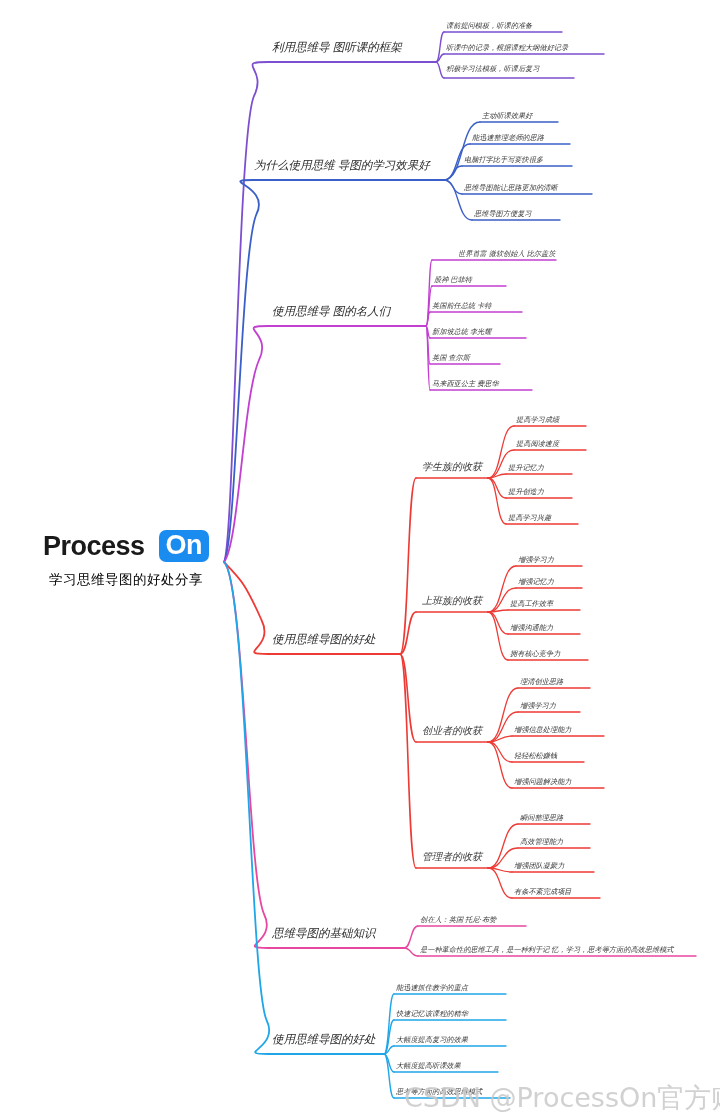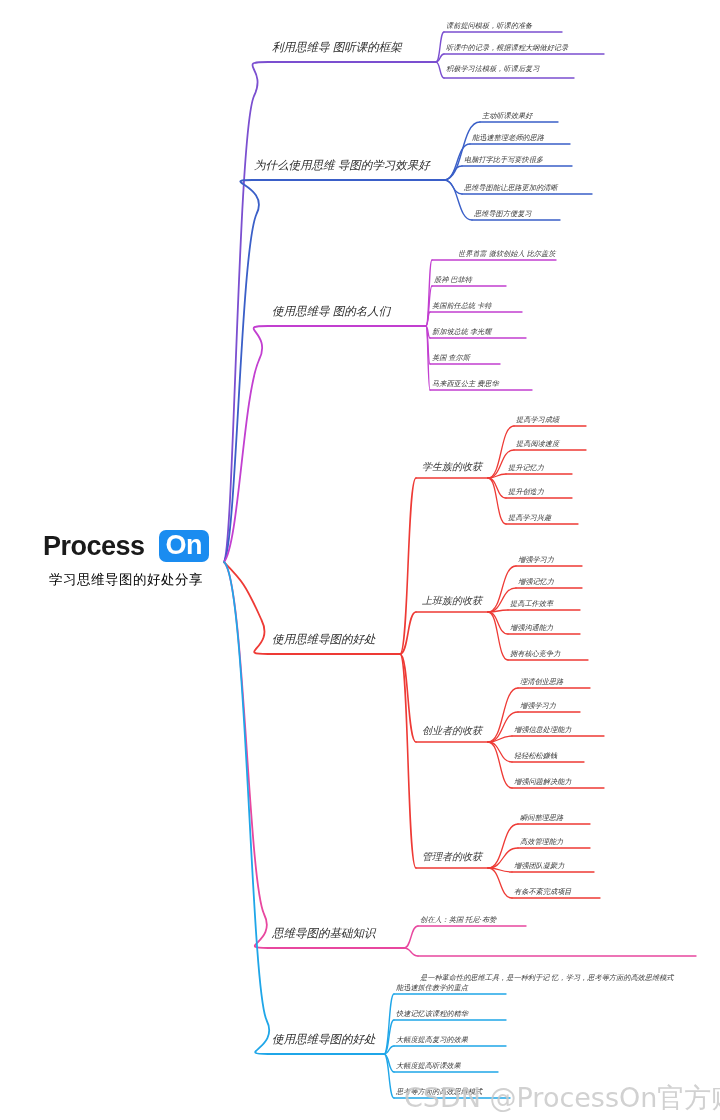--- a/index.html
+++ b/index.html
@@ -213,21 +213,21 @@
       <div class="node n3" style="left: 464px; top: 156px;">电脑打字比手写要快很多</div>
       <div class="node n3" style="left: 464px; top: 184px;">思维导图能让思路更加的清晰</div>
       <div class="node n3" style="left: 474px; top: 210px;">思维导图方便复习</div>
       <div class="node n3" style="left: 434px; top: 250px; margin-left: 24px;">世界首富 微软创始人 比尔盖茨</div>
       <div class="node n3" style="left: 434px; top: 276px;">股神 巴菲特</div>
       <div class="node n3" style="left: 432px; top: 302px;">英国前任总统  卡特</div>
       <div class="node n3" style="left: 432px; top: 328px;">新加坡总统  李光耀</div>
       <div class="node n3" style="left: 432px; top: 354px;">英国  查尔斯</div>
       <div class="node n3" style="left: 432px; top: 380px;">马来西亚公主  费思华</div>
       <div class="node n3" style="left: 420px; top: 916px;">创在人：英国 托尼·布赞</div>
-      <div class="node n3w" style="left: 420px; top: 946px; margin-top: 28px;">是一种革命性的思维工具，是一种利于记 忆，学习，思考等方面的高效思维模式</div>
+      <div class="node n3w" style="left: 420px; top: 946px;">是一种革命性的思维工具，是一种利于记 忆，学习，思考等方面的高效思维模式</div>
       <div class="node n3" style="left: 396px; top: 984px;">能迅速抓住教学的重点</div>
       <div class="node n3" style="left: 396px; top: 1010px;">快速记忆该课程的精华</div>
       <div class="node n3" style="left: 396px; top: 1036px;">大幅度提高复习的效果</div>
       <div class="node n3" style="left: 396px; top: 1062px;">大幅度提高听课效果</div>
       <div class="node n3" style="left: 396px; top: 1088px;">思考等方面的高效思维模式</div>
       <div class="node n2" style="left: 422px; top: 462px;">学生族的收获</div>
       <div class="node n3" style="left: 516px; top: 416px;">提高学习成绩</div>
       <div class="node n3" style="left: 516px; top: 440px;">提高阅读速度</div>
       <div class="node n3" style="left: 508px; top: 464px;">提升记忆力</div>
       <div class="node n3" style="left: 508px; top: 488px;">提升创造力</div>

